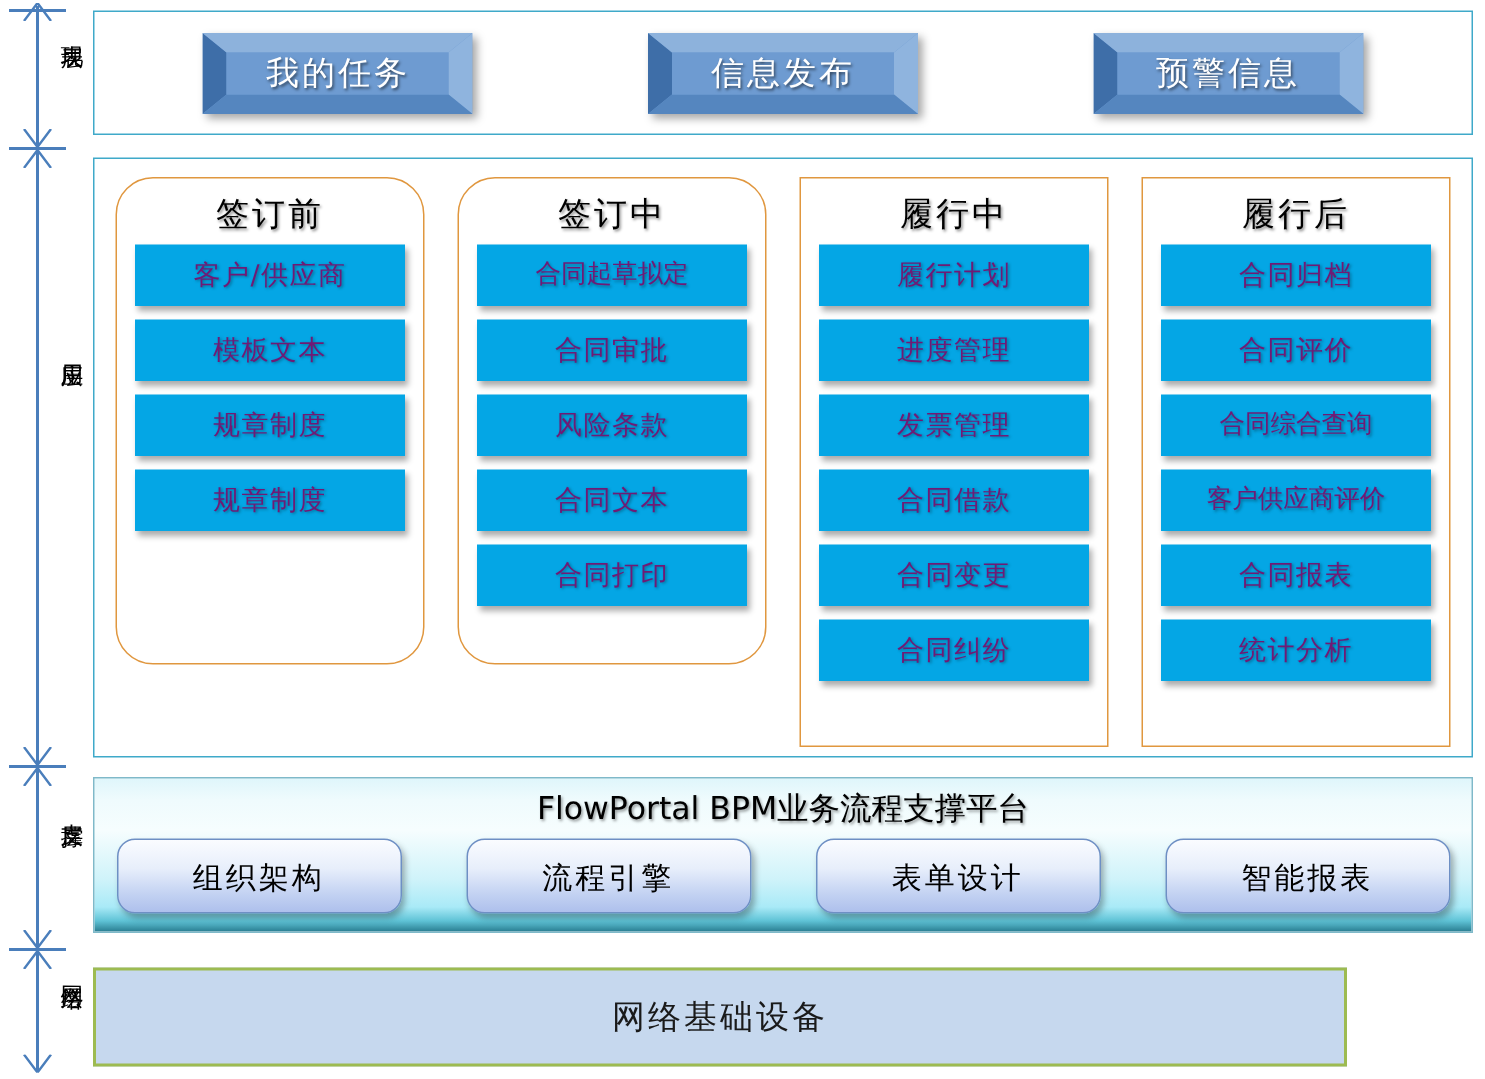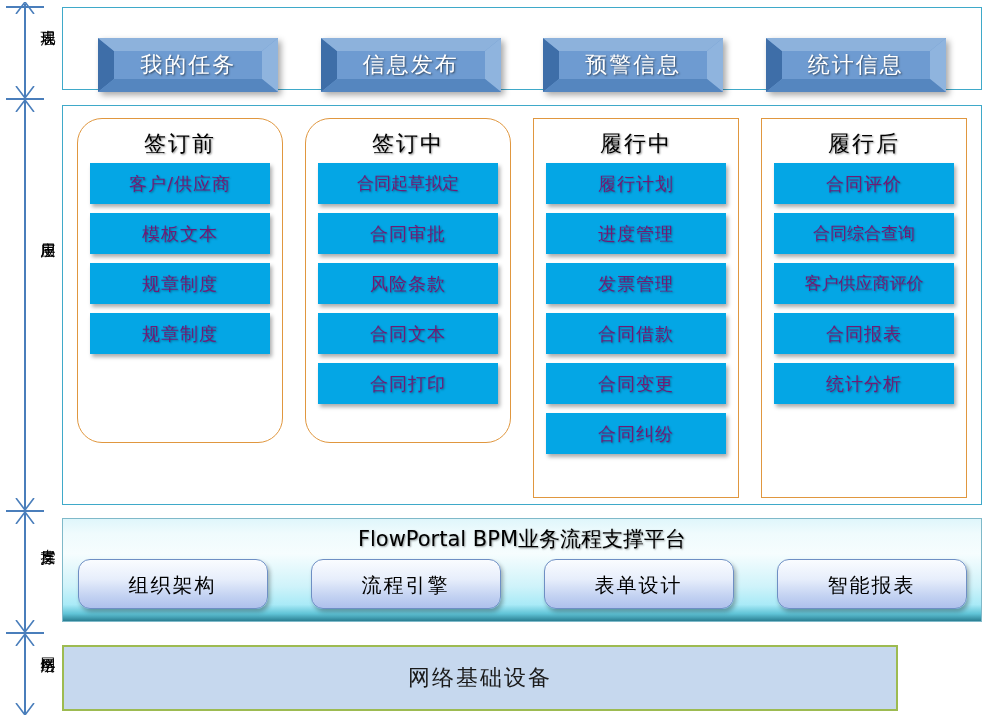--- a/index.html
+++ b/index.html
@@ -69,21 +69,21 @@
     left: 62px;
     top: 7px;
     width: 920px;
     height: 83px;
     border: 1px solid #3FA9C9;
     box-sizing: border-box;
     background: #ffffff;
   }
   .pres-row {
     position: absolute;
-    left: 0; top: 16px;
+    left: 0; top: 0;
     width: 100%; height: 100%;
     display: flex;
     align-items: center;
     justify-content: space-around;
     padding: 0 14px;
     box-sizing: border-box;
   }
   .bevel-btn {
     position: relative;
     width: 180px;
@@ -345,31 +345,20 @@
           <polygon points="0,0 180,0 180,54 0,54" fill="#6E9BD1"></polygon>
           <polygon points="0,0 16,13 16,41 0,54" fill="#3E6EA8"></polygon>
           <polygon points="180,0 164,13 164,41 180,54" fill="#8FB4DE"></polygon>
           <polygon points="0,0 180,0 164,13 16,13" fill="#8DB2DC"></polygon>
           <polygon points="0,54 180,54 164,41 16,41" fill="#5586BF"></polygon>
           <rect x="16" y="13" width="148" height="28" fill="#6E9BD1"></rect>
         </svg>
         <div class="bevel-label">预警信息</div>
       </div>
 
-      <div class="bevel-btn">
-        <svg viewBox="0 0 180 54" preserveAspectRatio="none">
-          <polygon points="0,0 180,0 180,54 0,54" fill="#6E9BD1"></polygon>
-          <polygon points="0,0 16,13 16,41 0,54" fill="#3E6EA8"></polygon>
-          <polygon points="180,0 164,13 164,41 180,54" fill="#8FB4DE"></polygon>
-          <polygon points="0,0 180,0 164,13 16,13" fill="#8DB2DC"></polygon>
-          <polygon points="0,54 180,54 164,41 16,41" fill="#5586BF"></polygon>
-          <rect x="16" y="13" width="148" height="28" fill="#6E9BD1"></rect>
-        </svg>
-        <div class="bevel-label">统计信息</div>
-      </div>
 
     </div>
   </div>
 
   <div class="app-panel">
     <div class="app-cols">
 
       <div class="app-col h-short">
         <div class="col-title">签订前</div>
         <div class="item-list">
@@ -399,20 +388,21 @@
           <div class="app-item">发票管理</div>
           <div class="app-item">合同借款</div>
           <div class="app-item">合同变更</div>
           <div class="app-item">合同纠纷</div>
         </div>
       </div>
 
       <div class="app-col h-tall">
         <div class="col-title">履行后</div>
         <div class="item-list">
+          <div class="app-item">合同归档</div>
           <div class="app-item">合同评价</div>
           <div class="app-item tight">合同综合查询</div>
           <div class="app-item tight">客户供应商评价</div>
           <div class="app-item">合同报表</div>
           <div class="app-item">统计分析</div>
         </div>
       </div>
 
     </div>
   </div>

